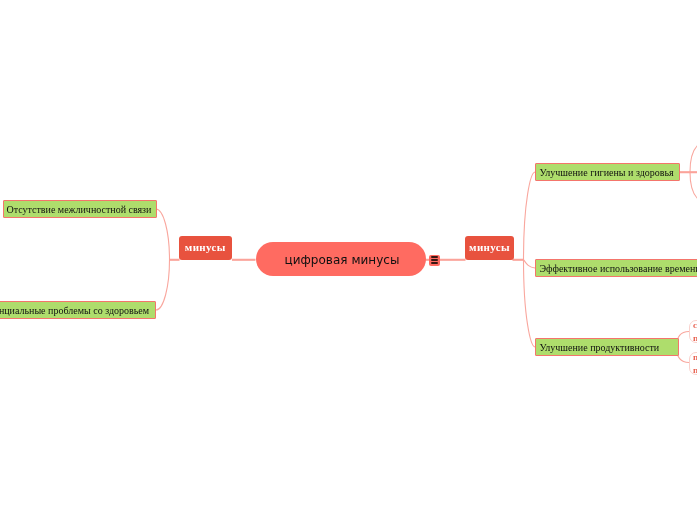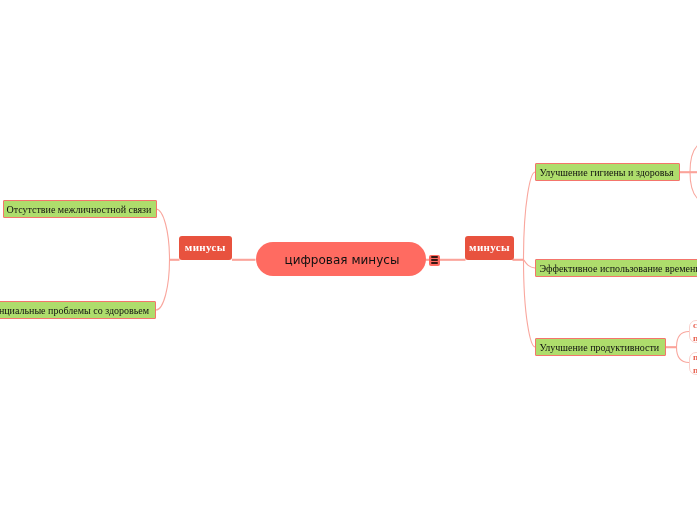--- a/index.html
+++ b/index.html
@@ -27,21 +27,21 @@
 
   
   .leaf{background:#AEDD6C;border-radius:1px;color:#111111;
         font-family:"Liberation Serif",serif;font-size:10px;
         border:1.6px solid #F4756B;padding:1px 4px 0 3px;justify-content:flex-start;
         height:18px;}
   .leaf-l1{left:2.5px;top:200px;width:154px;}
   .leaf-l2{left:-26px;top:301px;width:182px;}
   .leaf-r1{left:535.4px;top:163px;width:145px;}
   .leaf-r2{left:535.4px;top:259px;width:172px;}
-  .leaf-r3{left:535.4px;top:338px;width:131px;}
+  .leaf-r3{left:535.4px;top:338px;width:144px;}
 
   
   .sub{background:#ffffff;border-radius:7px;color:#E8604F;
        font-family:"Liberation Serif",serif;font-weight:bold;font-size:9px;
        border:1.3px solid #FAD2CD;display:flex;flex-direction:column;
        align-items:flex-start;justify-content:center;padding:1px 3px 0;
        line-height:1.5;box-sizing:border-box;left:689px;width:60px;height:23px;}
   .sub-1{top:320px;}
   .sub-2{top:352px;}
 

